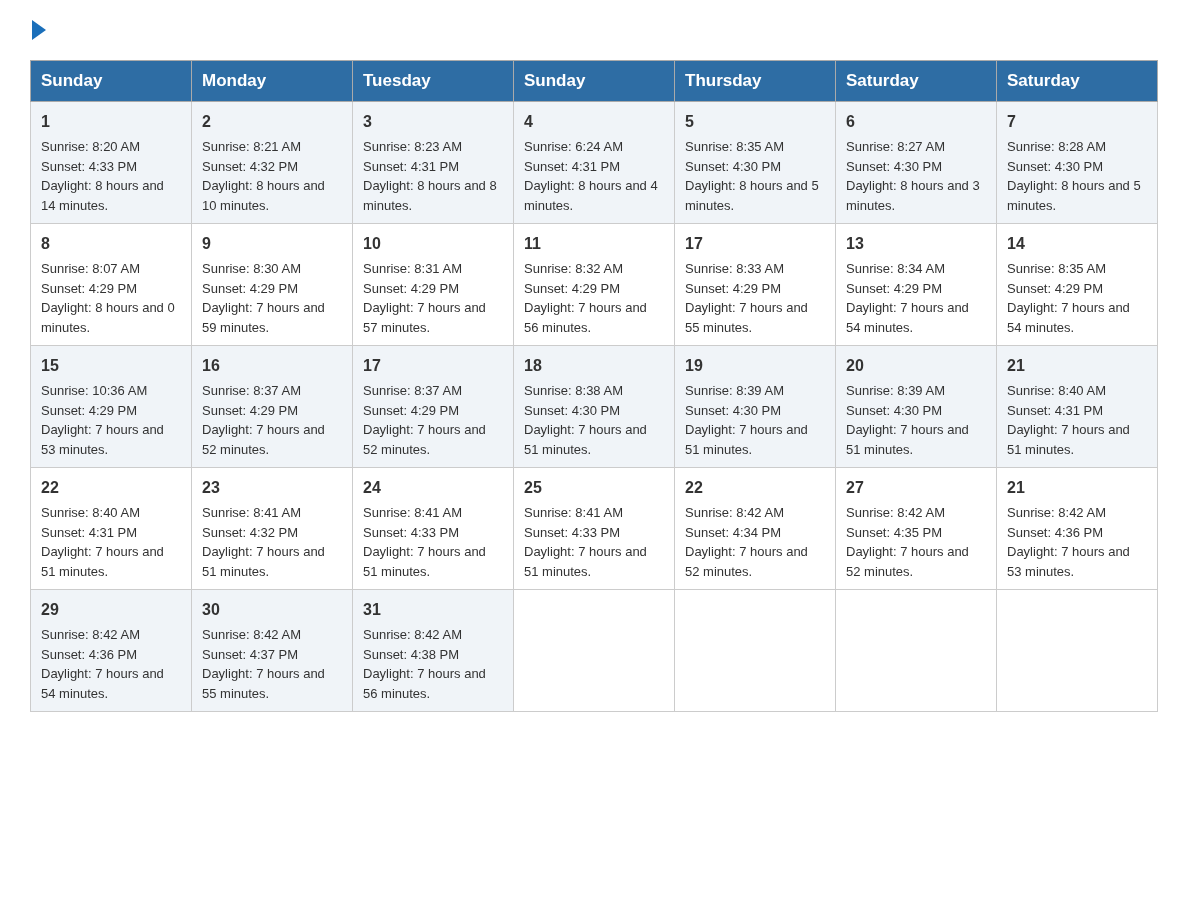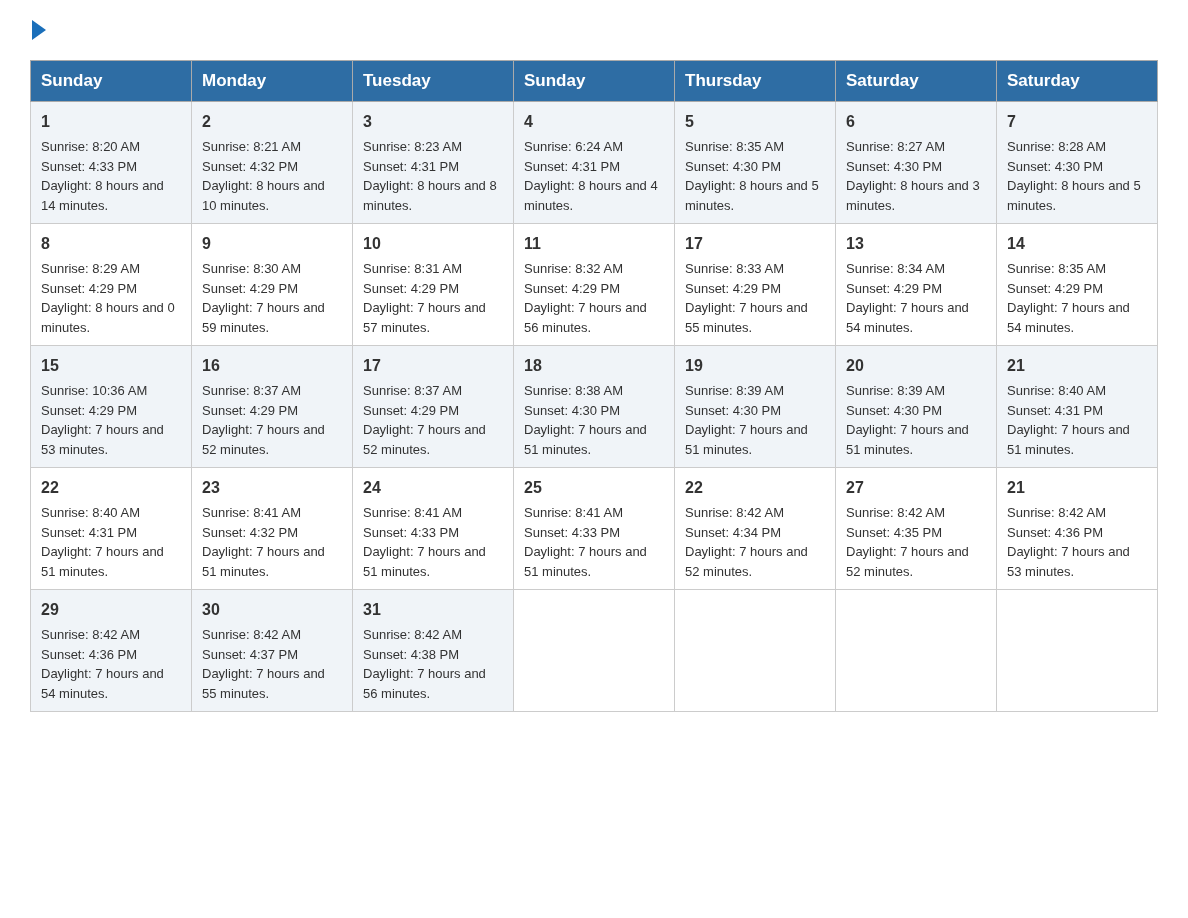--- a/index.html
+++ b/index.html
@@ -168,21 +168,21 @@
         <td>
           <span class="day-number">7</span>
           <div>Sunrise: 8:28 AM</div>
           <div>Sunset: 4:30 PM</div>
           <div>Daylight: 8 hours and 5 minutes.</div>
         </td>
       </tr>
       <tr>
         <td>
           <span class="day-number">8</span>
-          <div>Sunrise: 8:29 AM</div>
+          <div>Sunrise: 8:07 AM</div>
           <div>Sunset: 4:29 PM</div>
           <div>Daylight: 8 hours and 0 minutes.</div>
         </td>
         <td>
           <span class="day-number">9</span>
           <div>Sunrise: 8:30 AM</div>
           <div>Sunset: 4:29 PM</div>
           <div>Daylight: 7 hours and 59 minutes.</div>
         </td>
         <td>

